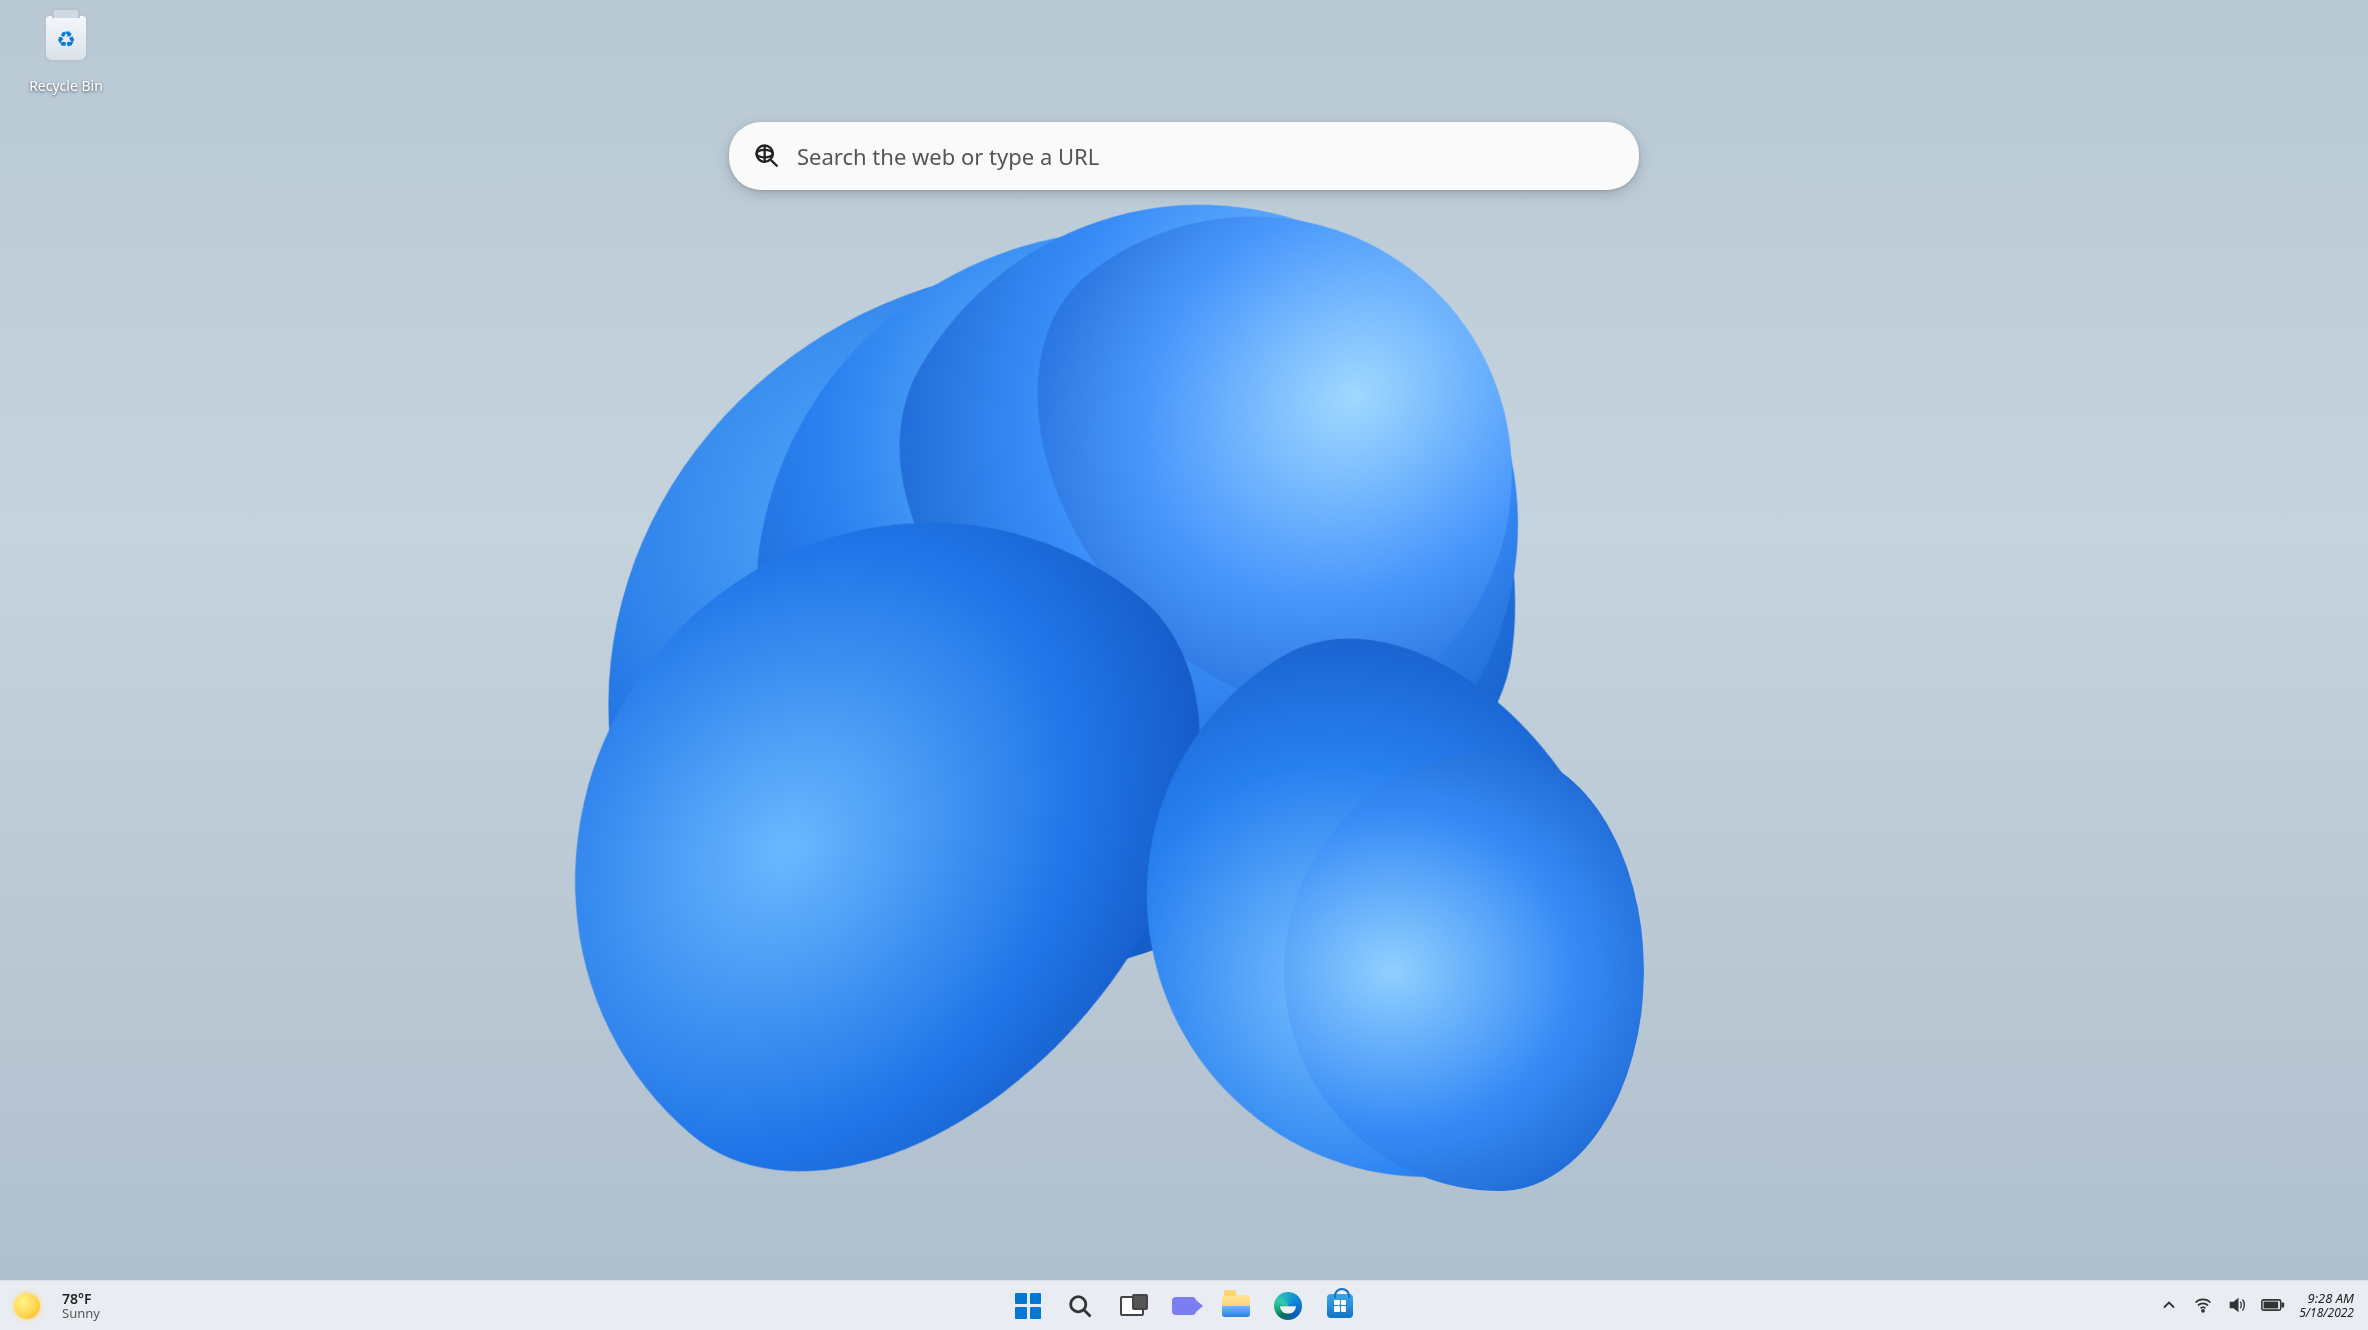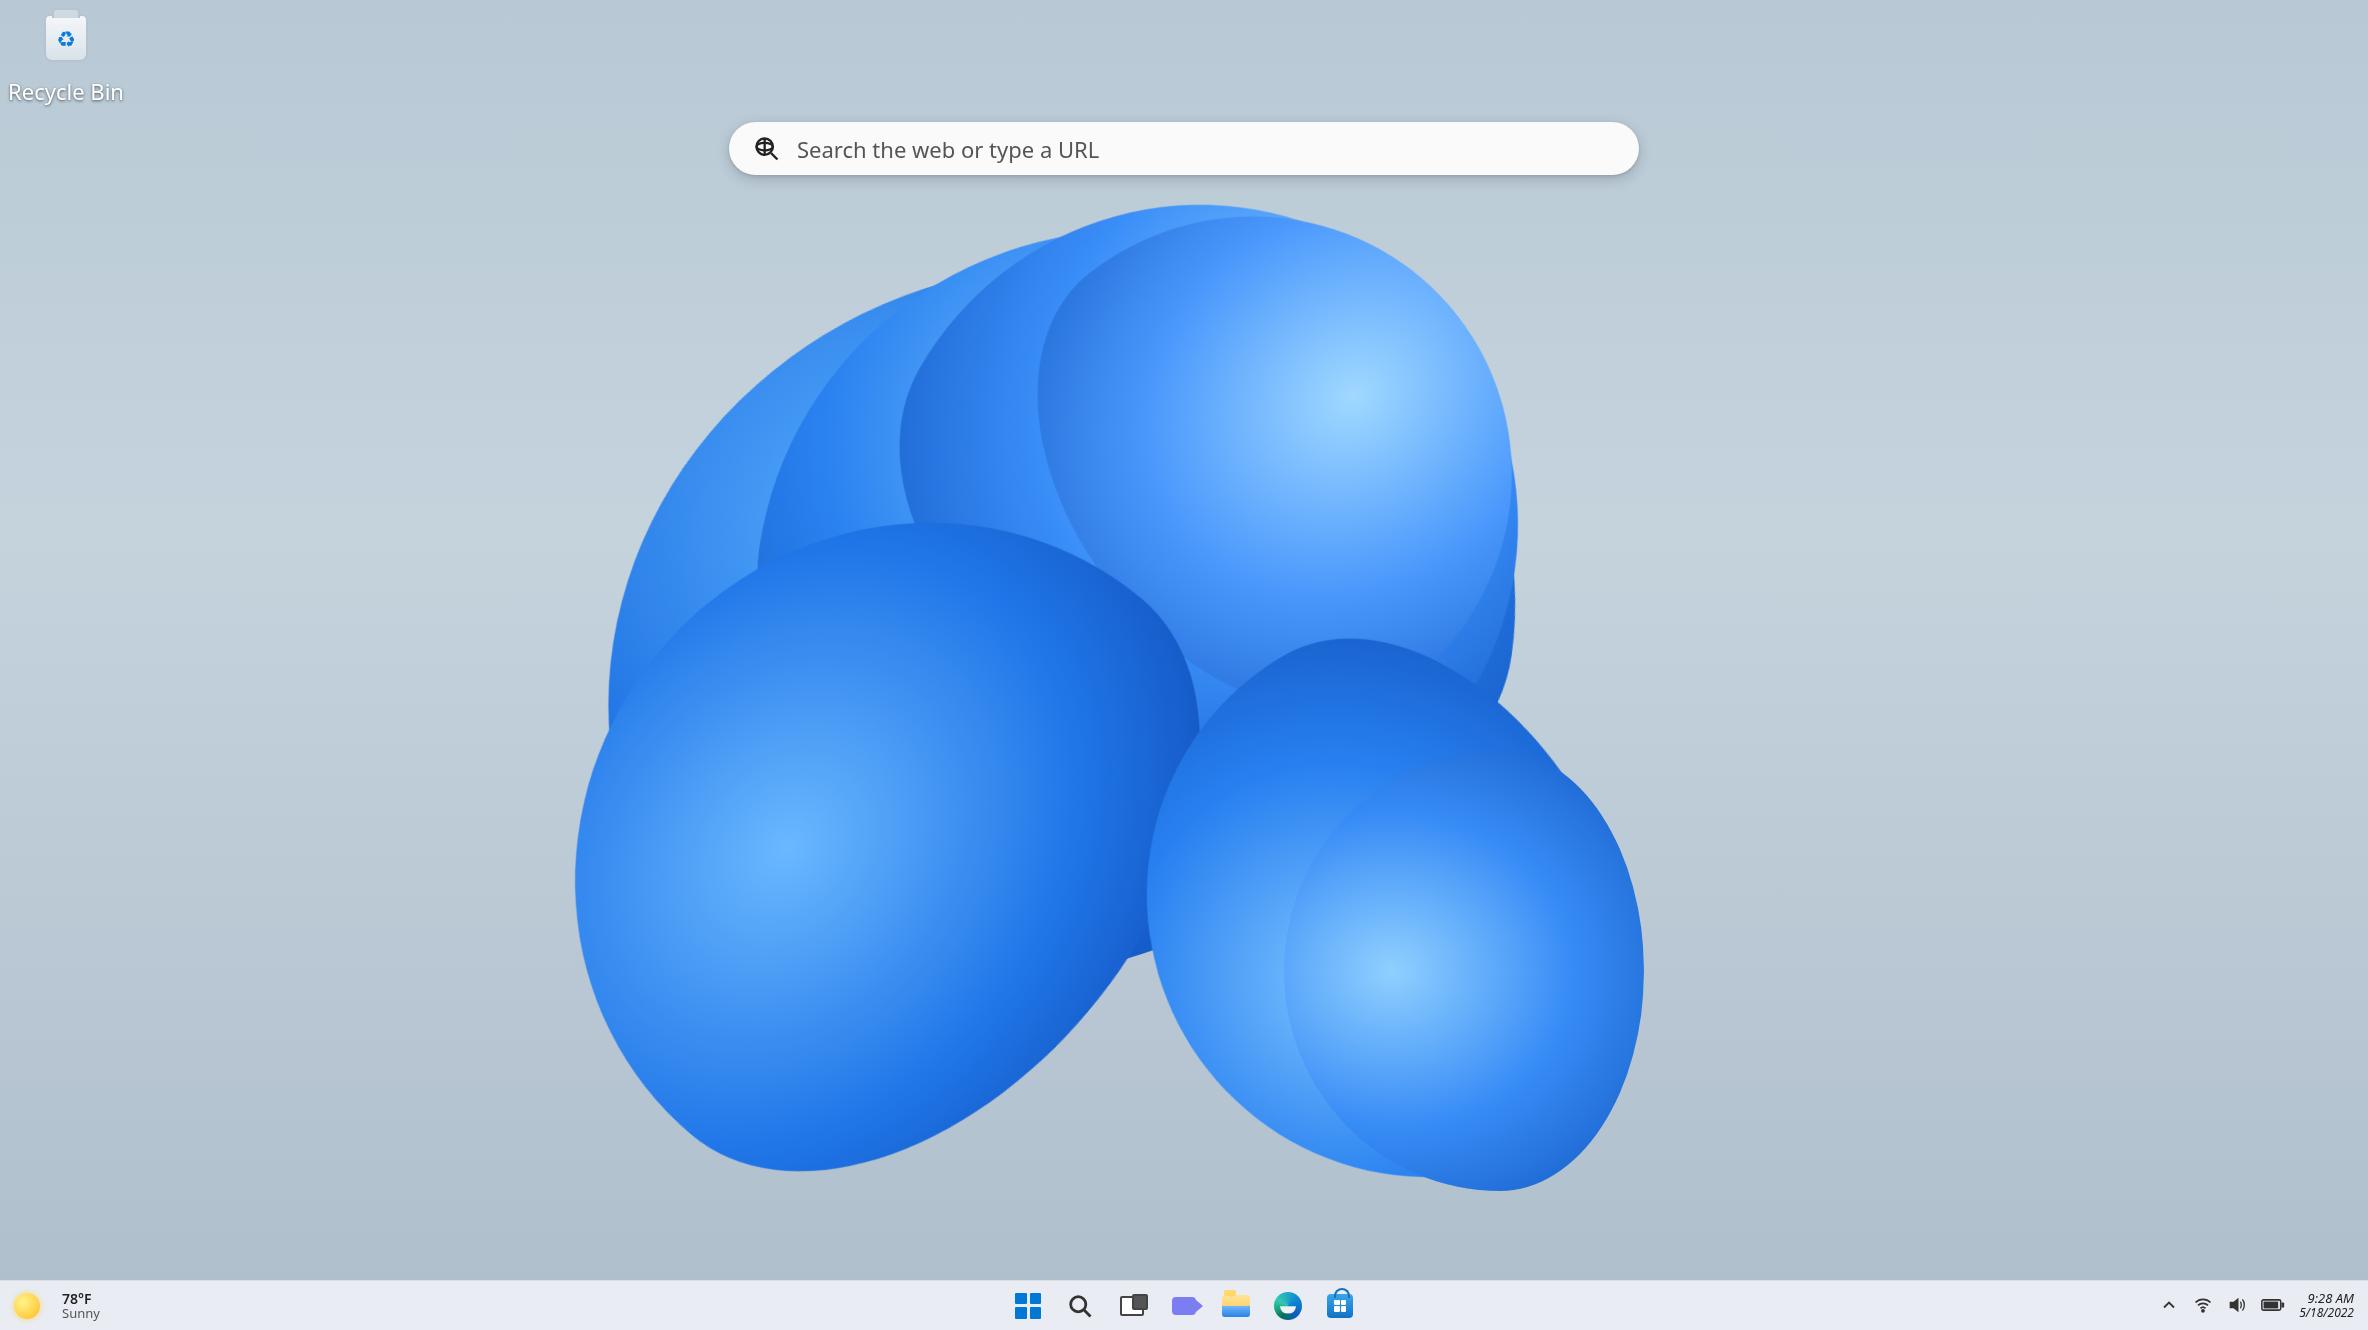--- a/index.html
+++ b/index.html
@@ -46,21 +46,21 @@
   cursor: pointer;
   z-index: 2;
   padding-top: 4px;
 }
 .desktop-icon .icon-img {
   width: 56px; height: 56px; margin: 0 auto 4px;
   display: flex; align-items: center; justify-content: center;
 }
 .desktop-icon .label {
   color: #fff;
-  font-size: 22px;
+  font-size: 14px;
   text-shadow: 0 1px 3px rgba(0,0,0,.6);
   white-space: nowrap;
   margin-top: 10px;
 }
 
 
 .recycle-bin-body {
   width: 44px; height: 48px;
   background: linear-gradient(180deg,#f4f7fa,#d9e2ea);
   border: 2px solid #b7c4cf;
@@ -78,21 +78,21 @@
   color:#0a7bd8; font-size:22px;
 }
 
 
 .search-widget {
   position: absolute;
   top: 122px;
   left: 50%;
   transform: translateX(-50%);
   width: 910px;
-  height: 53px;
+  height: 68px;
   background: #fafafa;
   border-radius: 32px;
   box-shadow: 0 4px 14px rgba(0,0,0,.18), 0 1px 3px rgba(0,0,0,.12);
   display: flex;
   align-items: center;
   padding: 0 24px;
   z-index: 3;
 }
 .search-widget .search-icon {
   width: 28px; height: 28px; color: #222; margin-right: 16px;

